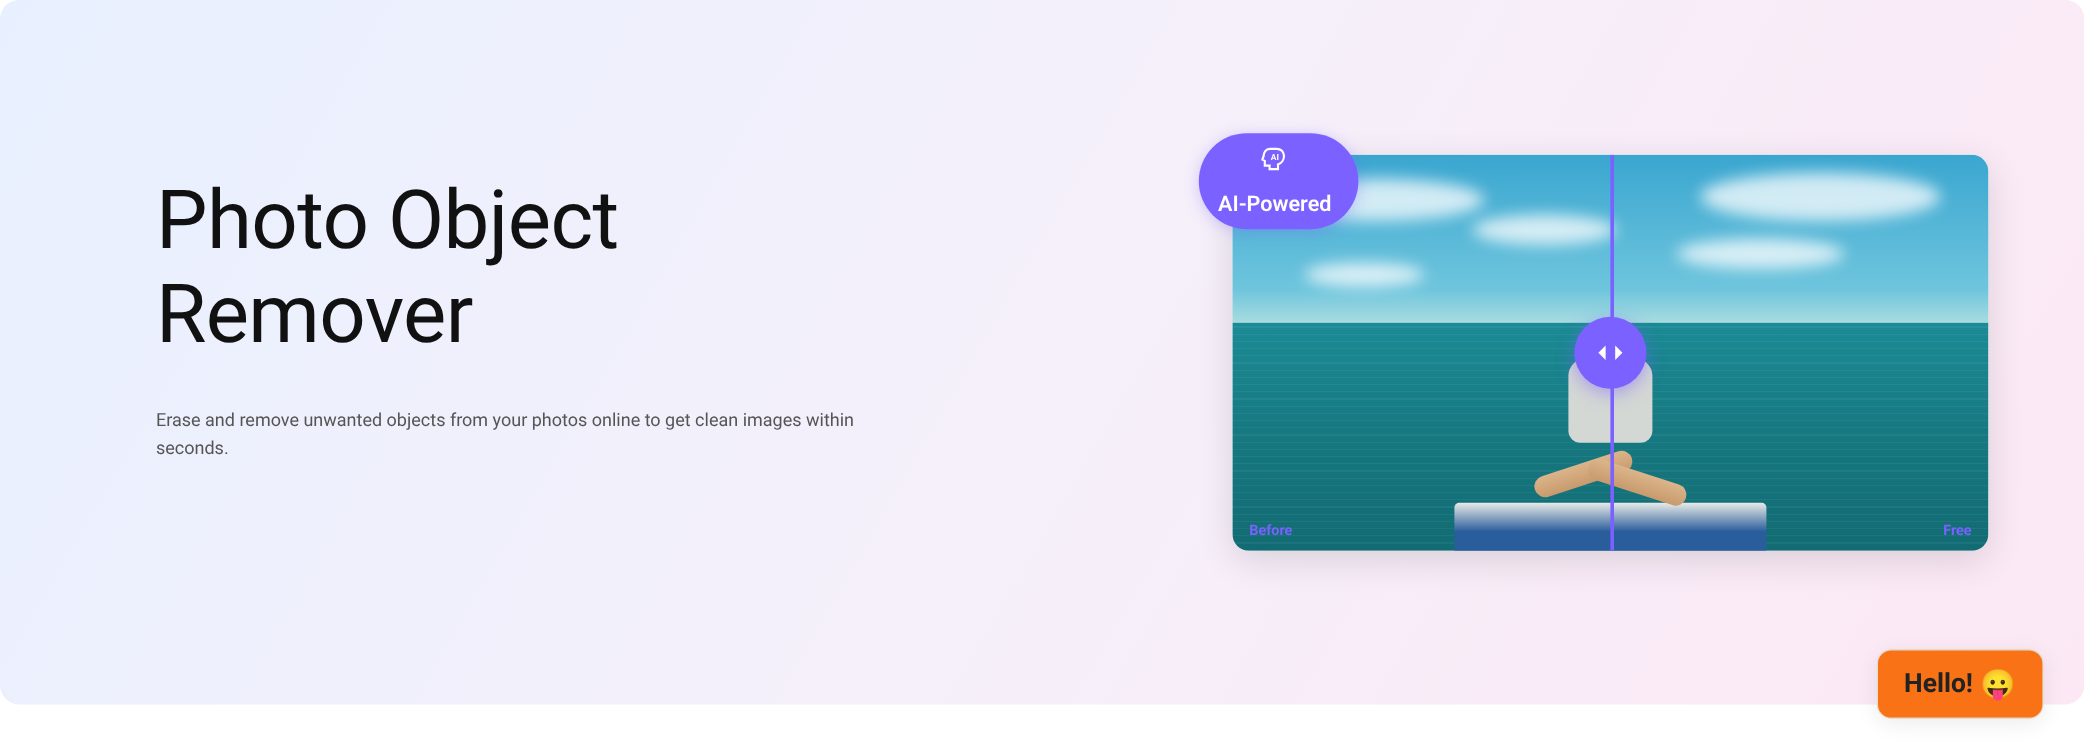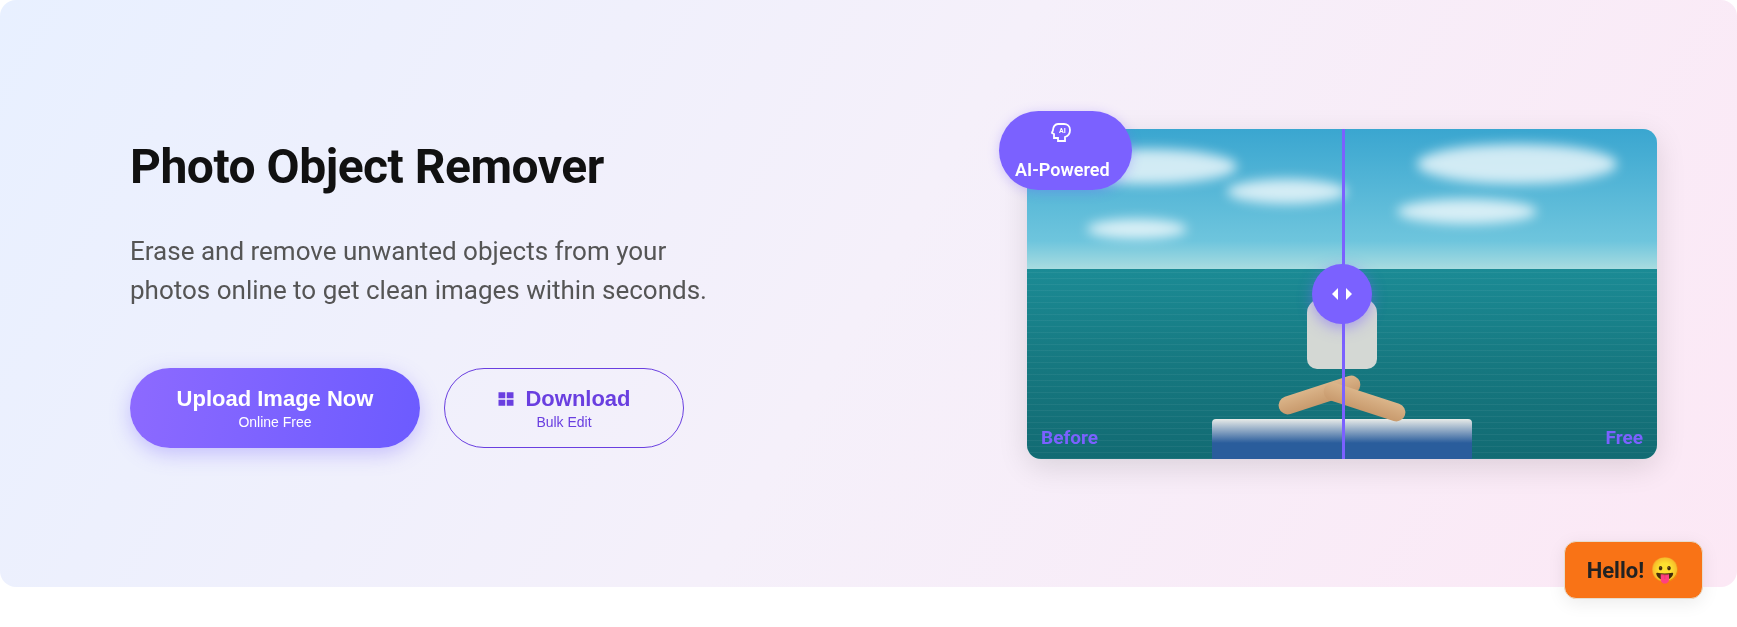--- a/index.html
+++ b/index.html
@@ -21,29 +21,29 @@
       display: flex;
       align-items: center;
       padding: 40px 80px 40px 130px;
       position: relative;
     }
     .left-content {
       flex: 0 0 640px;
       padding-right: 30px;
     }
     .title {
-      font-size: 48px;
-      font-weight: 700;
+      font-size: 68px;
+      font-weight: 400;
       color: #111111;
       line-height: 1.15;
       margin-bottom: 38px;
       letter-spacing: -0.5px;
     }
     .description {
-      font-size: 26px;
+      font-size: 15px;
       color: #555555;
       line-height: 1.5;
       margin-bottom: 58px;
     }
     .button-row {
       display: flex;
       gap: 24px;
     }
     .upload-button {
       background: linear-gradient(100deg, #8d6aff 0%, #6c5bff 100%);
@@ -242,21 +242,21 @@
       align-items: center;
       justify-content: center;
       gap: 4px;
       z-index: 6;
       cursor: grab;
       box-shadow: 0 4px 14px rgba(123, 97, 255, 0.5);
     }
     .label-before, .label-after {
       position: absolute;
       bottom: 10px;
-      font-size: 19px;
+      font-size: 12px;
       font-weight: 700;
       color: #7b61ff;
       z-index: 7;
     }
     .label-before { left: 14px; }
     .label-after { right: 14px; }
 
     .chat-bubble {
       position: fixed;
       bottom: 28px;
@@ -280,43 +280,20 @@
   </style>
 </head>
 <body>
 
 <div class="hero-container">
 
   <div class="left-content">
     <h1 class="title">Photo Object Remover</h1>
     <p class="description">Erase and remove unwanted objects from your photos online to get clean images within seconds.</p>
 
-    <div class="button-row">
-
-      <button class="upload-button">
-        <span class="main-label">Upload Image Now</span>
-        <span class="sub-label">Online Free</span>
-      </button>
-
-      <button class="download-button">
-        <span class="main-row">
-          <span class="windows-icon">
-            <svg viewBox="0 0 24 24" width="18" height="18" fill="#6a3fe0">
-              <rect x="2" y="3" width="9" height="8"></rect>
-              <rect x="13" y="3" width="9" height="8"></rect>
-              <rect x="2" y="13" width="9" height="8"></rect>
-              <rect x="13" y="13" width="9" height="8"></rect>
-            </svg>
-          </span>
-          <span class="main-label">Download</span>
-        </span>
-        <span class="sub-label">Bulk Edit</span>
-      </button>
-
-    </div>
   </div>
 
   <div class="right-content">
     <div class="preview-wrap">
       <div class="ai-badge">
         <span>
           <svg width="24" height="24" viewBox="0 0 24 24" fill="none" stroke="#ffffff" stroke-width="1.8">
             <path d="M8 3 C5 3 3 6 3 9 C3 10 2 11 2 12 L4 13 L4 17 L8 17 L8 20 L15 20 L15 16 C18 15 20 12 20 9 C20 5 17 3 14 3 Z"></path>
             <text x="9" y="12" font-size="7" fill="#ffffff" stroke="none" font-weight="700">AI</text>
           </svg>

